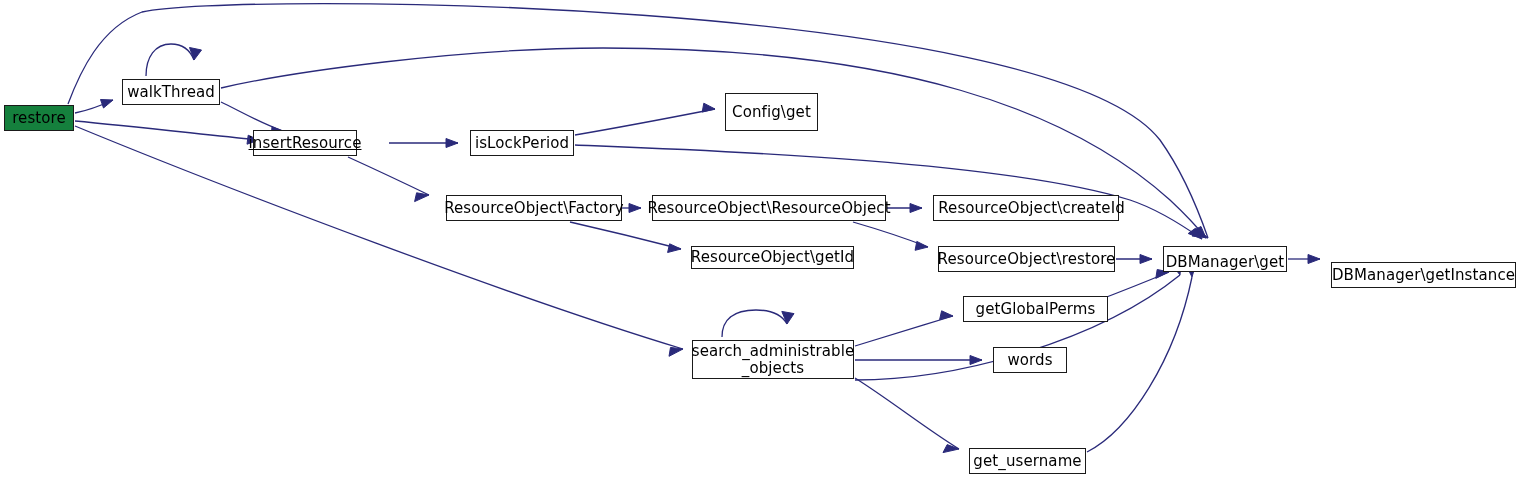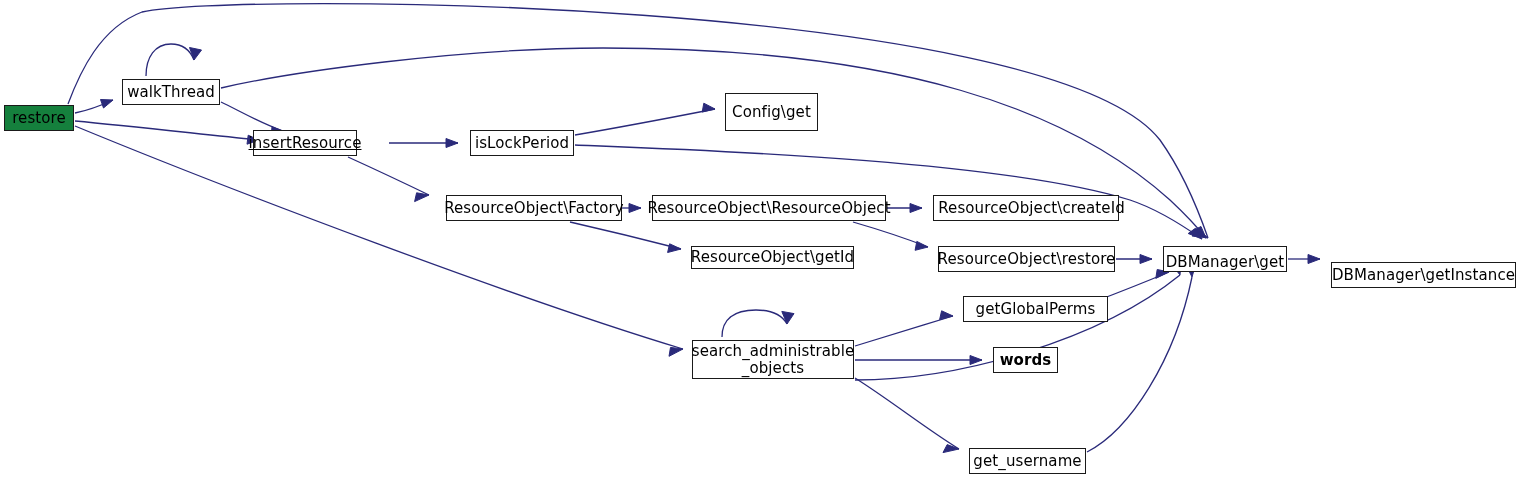--- a/index.html
+++ b/index.html
@@ -161,17 +161,17 @@
       <div class="node" style="left: 434px; top: 195px; width: 176px; height: 26px; margin-left: 12px;"><span class="node-label">ResourceObject\Factory</span></div>
       <div class="node" style="left: 652px; top: 195px; width: 234px; height: 26px;"><span class="node-label">ResourceObject\ResourceObject</span></div>
       <div class="node" style="left: 933px; top: 195px; width: 186px; height: 26px; padding-left: 16px;"><span class="node-label">ResourceObject\createId</span></div>
       <div class="node" style="left: 691px; top: 246px; width: 163px; height: 23px;"><span class="node-label">ResourceObject\getId</span></div>
       <div class="node" style="left: 938px; top: 246px; width: 177px; height: 26px;"><span class="node-label">ResourceObject\restore</span></div>
       <div class="node" style="left: 1163px; top: 246px; width: 124px; height: 26px; align-items: flex-end;"><span class="node-label">DBManager\get</span></div>
       <div class="node" style="left: 1331px; top: 246px; width: 185px; height: 26px; margin-top: 16px;"><span class="node-label">DBManager\getInstance</span></div>
       <div class="node" style="left: 963px; top: 296px; width: 145px; height: 26px;"><span class="node-label">getGlobalPerms</span></div>
       <div class="node" style="left: 692px; top: 340px; width: 162px; height: 39px;"><span class="node-label">search_administrable
 _objects</span></div>
-      <div class="node" style="left: 993px; top: 347px; width: 65px; height: 26px; font-weight: bold;"><span class="node-label">words</span></div>
+      <div class="node" style="left: 993px; top: 347px; width: 74px; height: 26px;"><span class="node-label">words</span></div>
       <div class="node" style="left: 969px; top: 448px; width: 117px; height: 26px;"><span class="node-label">get_username</span></div>
     </div>
 
 </div>
 
 </body></html>

